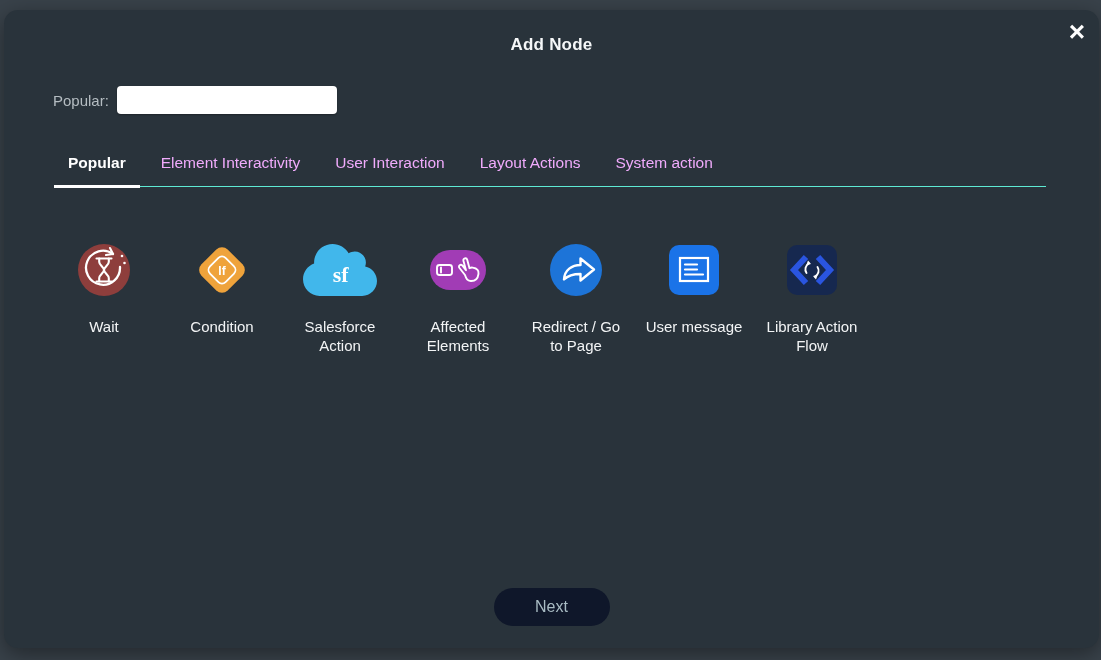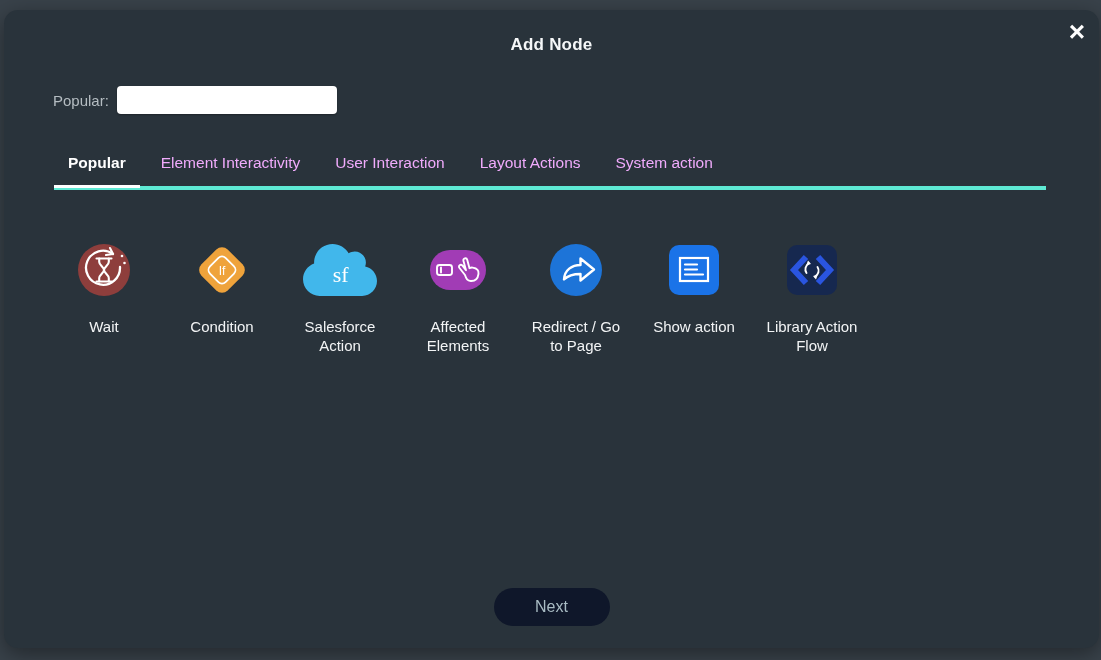--- a/index.html
+++ b/index.html
@@ -28,34 +28,34 @@
   .filter-label { color:#b5bdc2; font-size:15px; margin-right:8px; }
   .filter-input {
     width:220px; height:28px; border:none; border-radius:4px;
     background:#ffffff; outline:none; padding:0 9px; font-size:14px;
     font-family:"Liberation Sans", sans-serif;
     box-shadow:0 1px 2px rgba(0,0,0,.3);
   }
   .tabs {
     position:absolute; top:136px; left:50px; right:53px;
     display:flex; align-items:flex-end;
-    border-bottom:4px solid #5eead4;
+    border-bottom:1px solid #5eead4;
   }
   .tab {
     padding:8px 14px 13px; margin-right:7px;
     font-size:15.5px; color:#f0abfc; cursor:pointer; white-space:nowrap;
     border-bottom:3px solid transparent; margin-bottom:-2px;
   }
   .tab.active { color:#ffffff; font-weight:bold; border-bottom-color:#ffffff; }
   .grid {
     position:absolute; top:216px; left:41px;
     display:grid; grid-template-columns:repeat(7,118px);
   }
   .node { display:flex; flex-direction:column; align-items:center; padding-top:16px; cursor:pointer; }
-  .icon-box { height:56px; display:flex; align-items:center; justify-content:center; }
+  .icon-box { height:56px; display:flex; align-items:center; justify-content:center;font-weight:bold; }
   .node-label {
     margin-top:20px; width:100px; text-align:center;
     color:#f2f4f5; font-size:15px; font-weight:normal; line-height:1.25;
   }
   .next-btn {
     position:absolute; left:50%; transform:translateX(-50%); top:578px;
     width:116px; height:38px; border:none; border-radius:19px;
     background:#0f172a; color:#a9bcc4; font-size:16px;
     font-family:"Liberation Sans", sans-serif;
   }
@@ -152,21 +152,21 @@
         <svg width="54" height="54" viewBox="0 0 54 54">
           <rect x="2" y="2" width="50" height="50" rx="10" fill="#1a73e8"></rect>
           <rect x="13" y="15" width="28" height="23" fill="none" stroke="#fff" stroke-width="2.2"></rect>
           <g stroke="#fff" stroke-width="2.2" stroke-linecap="round">
             <path d="M18 21.5 H30"></path>
             <path d="M18 26.5 H30"></path>
             <path d="M18 31.5 H36"></path>
           </g>
         </svg>
       </div>
-      <div class="node-label">Show action</div>
+      <div class="node-label">User message</div>
     </div>
 
     <div class="node">
       <div class="icon-box">
         <svg width="54" height="54" viewBox="0 0 54 54">
           <rect x="2" y="2" width="50" height="50" rx="10" fill="#16284f"></rect>
           <g stroke-width="6" fill="none" stroke="#2a55e0">
             <path d="M21 14 L9 27 L21 40"></path>
             <path d="M33 14 L45 27 L33 40"></path>
           </g>

